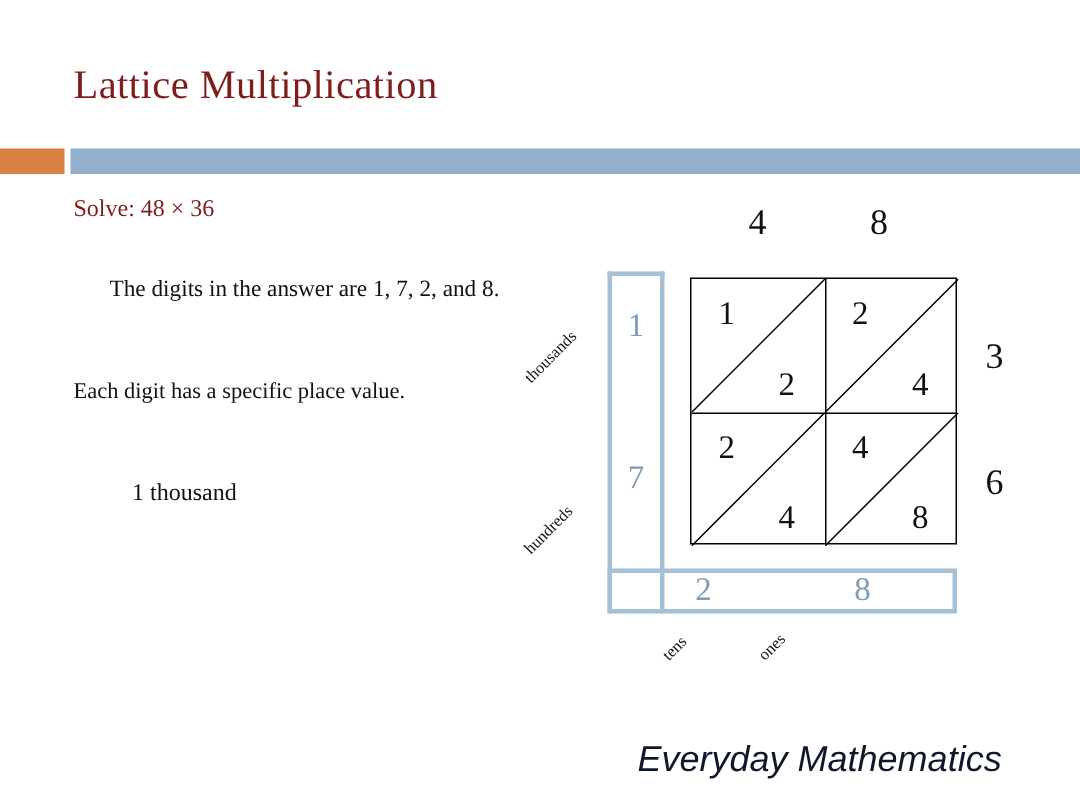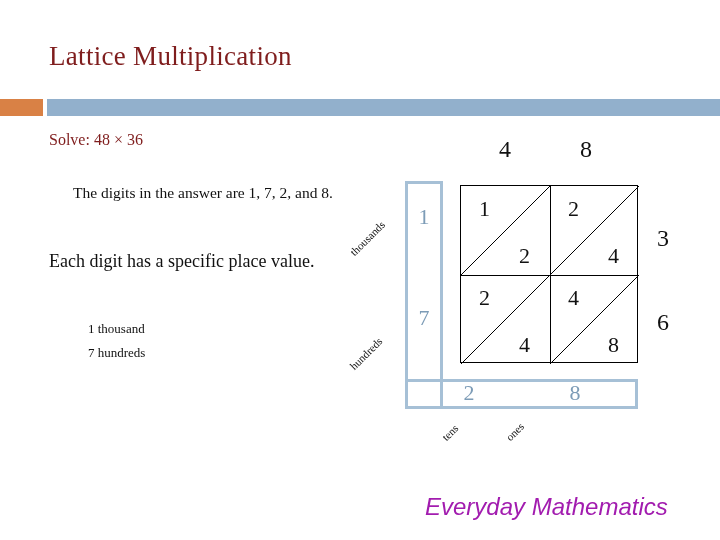--- a/index.html
+++ b/index.html
@@ -69,29 +69,29 @@
     font-size: 15.5px;
     line-height: 22px;
     color: #111;
     margin-left: 24px;
   }
   #explanation-2 {
     position: absolute;
     left: 49px;
     top: 250px;
     width: 270px;
-    font-size: 18px;
+    font-size: 15px;
     line-height: 22px;
     color: #111;
   }
   #place-value-list {
     position: absolute;
     left: 88px;
     top: 317px;
-    font-size: 13px;
+    font-size: 16px;
     line-height: 24px;
     color: #111;
     list-style: none;
     margin: 0;
     padding: 0;
   }
 
   
   #lattice-diagram {
     position: absolute;
@@ -227,21 +227,21 @@
   .place-label.pl-ones      { left: 172px; top: 303px; }
 
   
   #footer-brand {
     position: absolute;
     left: 425px;
     top: 493px;
     font-family: "Liberation Sans", sans-serif;
     font-style: italic;
     font-size: 24px;
-    color: #a21caf;
+    color: #0f172a;
     white-space: nowrap;
   }
 </style>
 </head>
 <body>
 
 <div id="slide-title">Lattice Multiplication</div>
 
 <div id="title-rule">
   <div class="rule-orange"></div>
@@ -249,21 +249,20 @@
 </div>
 
 <div id="problem-statement">Solve: 48 × 36</div>
 
 <div id="explanation-1">The digits in the answer are 1, 7, 2, and 8.</div>
 
 <div id="explanation-2">Each digit has a specific place value.</div>
 
 <ul id="place-value-list">
   <li>1 thousand</li>
-  <li>7 hundreds</li>
 </ul>
 
 <div id="lattice-diagram">
 
   <div class="top-digit d0">4</div>
   <div class="top-digit d1">8</div>
 
   <div class="side-digit m0">3</div>
   <div class="side-digit m1">6</div>
 

